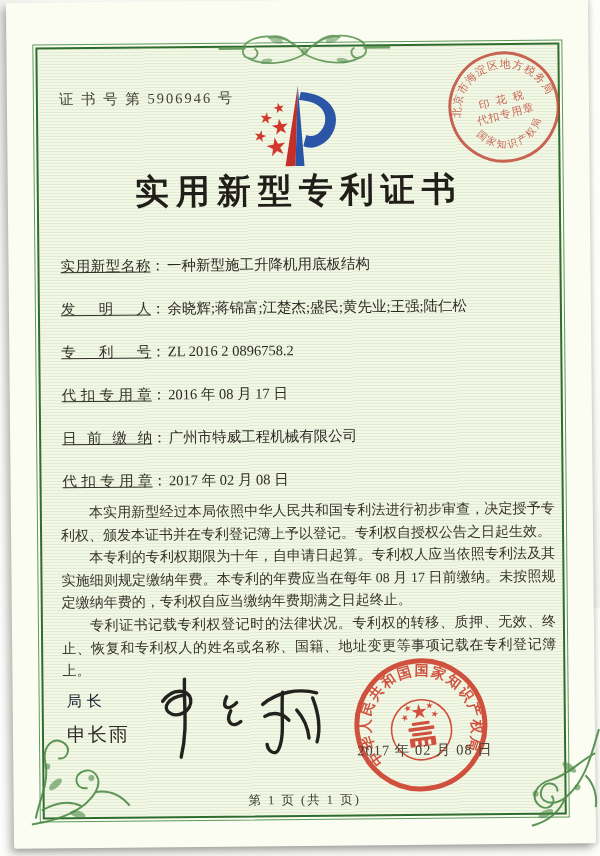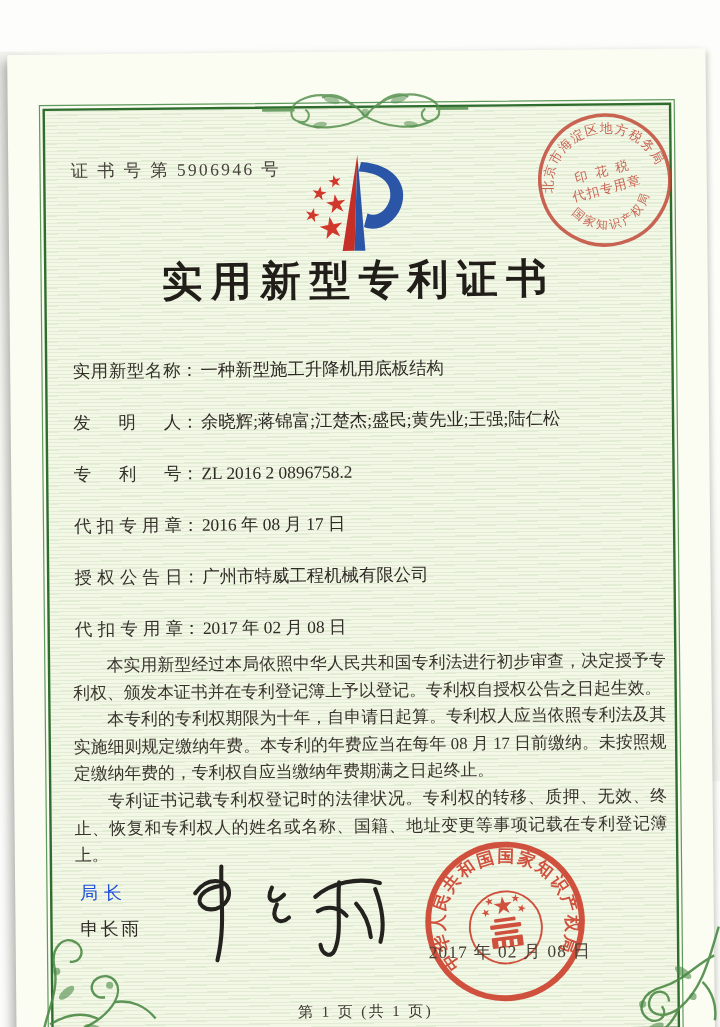--- a/index.html
+++ b/index.html
@@ -1,39 +1,39 @@
 <!DOCTYPE html>
 <html><head>
 <meta charset="utf-8">
 <style>
   html,body{margin:0;padding:0;width:600px;height:856px;overflow:hidden;
     background:#fdfdfb;font-family:"Liberation Serif","DejaVu Serif",serif;}
-  .scene{position:relative;width:600px;height:608px;background:linear-gradient(100deg,#f2f2ef 0%,#fdfdfa 8%,#fdfdfa 92%,#f4f4f0 100%);margin-top:43px;}
+  .scene{position:relative;width:600px;height:608px;background:linear-gradient(100deg,#f2f2ef 0%,#fdfdfa 8%,#fdfdfa 92%,#f4f4f0 100%);}
   .paper{position:absolute;left:10px;top:0px;width:582px;height:846px;
     background-color:#fbfcf2;border-radius:2px;
     transform:rotate(-0.55deg);transform-origin:50% 50%;
     box-shadow:-4px 5px 9px rgba(60,60,55,0.38),2px 2px 4px rgba(80,80,70,0.18);}
   .frame{position:absolute;left:26px;top:42px;right:26px;bottom:26px;
     border:1px solid #5d9a5b;}
   .frame-inner{position:absolute;inset:2px;border:2px solid #2f6d2f;
     background-color:#f3f7e5;
     background-image:repeating-linear-gradient(180deg,rgba(125,165,105,0.14) 0 1px,rgba(255,255,255,0) 1px 3px);}
   .abs{position:absolute;}
   .cert-no{left:52px;top:88px;font-size:14.5px;letter-spacing:2px;color:#45413b;}
   .title{left:0;right:0;top:168px;text-align:center;font-size:34px;font-weight:600;
     letter-spacing:7px;color:#211e1a;}
   .field-row{left:52px;width:500px;font-size:14.5px;color:#2e2a25;}
   .f-label{display:inline-block;width:90px;text-align:justify;text-align-last:justify;
-    -moz-text-align-last:justify;color:#33302a;}
+    -moz-text-align-last:justify;color:#33302a;text-decoration:underline;}
   .f-colon{display:inline-block;margin-right:2px;}
   .paras{left:50px;top:500px;width:494px;font-size:14px;line-height:22.6px;
     color:#38332c;text-align:justify;}
   .paras p{margin:0;text-indent:2em;}
-  .sig-title{left:54px;top:690px;font-size:15px;letter-spacing:5px;color:#1d4ed8;}
-  .sig-name{left:54px;top:720px;font-size:15px;letter-spacing:2px;color:#2e2a25;}
+  .sig-title{left:54px;top:690px;font-size:15px;letter-spacing:5px;color:#0f172a;}
+  .sig-name{left:54px;top:720px;font-size:19px;letter-spacing:2px;color:#2e2a25;}
   .footer{left:0;right:0;top:792px;text-align:center;font-size:12.5px;letter-spacing:2px;color:#3c3831;}
   .seal-date{left:344px;top:742px;font-size:14.5px;letter-spacing:1px;color:#463f35;z-index:6;}
   .stamp-tax{left:438px;top:50px;width:118px;height:118px;transform:rotate(-14deg);opacity:0.82;z-index:5;}
   .stamp-authority{left:337px;top:655px;width:142px;height:142px;transform:rotate(-7deg);opacity:0.88;z-index:5;}
   .logo{left:228px;top:84px;width:132px;height:88px;}
   .sig-hand{left:128px;top:666px;width:196px;height:104px;z-index:4;}
   .orn-top{left:212px;top:24px;width:172px;height:58px;z-index:3;}
   .orn-bl{left:12px;top:724px;width:108px;height:104px;z-index:3;}
   .orn-br{left:494px;top:726px;width:96px;height:120px;z-index:3;}
   svg text{font-family:"Liberation Serif","DejaVu Serif",serif;}
@@ -139,21 +139,21 @@
     <div class="abs field-row" style="top:298px">
       <span class="f-label">发明人</span><span class="f-colon">：</span><span>余晓辉;蒋锦富;江楚杰;盛民;黄先业;王强;陆仁松</span>
     </div>
     <div class="abs field-row" style="top:341px">
       <span class="f-label">专利号</span><span class="f-colon">：</span><span>ZL 2016 2 0896758.2</span>
     </div>
     <div class="abs field-row" style="top:384px">
       <span class="f-label">代扣专用章</span><span class="f-colon">：</span><span>2016 年 08 月 17 日</span>
     </div>
     <div class="abs field-row" style="top:427px">
-      <span class="f-label">授权公告日</span><span class="f-colon">：</span><span>广州市特威工程机械有限公司</span>
+      <span class="f-label">日前缴纳</span><span class="f-colon">：</span><span>广州市特威工程机械有限公司</span>
     </div>
     <div class="abs field-row" style="top:470px">
       <span class="f-label">代扣专用章</span><span class="f-colon">：</span><span>2017 年 02 月 08 日</span>
     </div>
 
     <div class="abs paras">
       <p>本实用新型经过本局依照中华人民共和国专利法进行初步审查，决定授予专利权、颁发本证书并在专利登记簿上予以登记。专利权自授权公告之日起生效。</p>
       <p>本专利的专利权期限为十年，自申请日起算。专利权人应当依照专利法及其实施细则规定缴纳年费。本专利的年费应当在每年 08 月 17 日前缴纳。未按照规定缴纳年费的，专利权自应当缴纳年费期满之日起终止。</p>
       <p>专利证书记载专利权登记时的法律状况。专利权的转移、质押、无效、终止、恢复和专利权人的姓名或名称、国籍、地址变更等事项记载在专利登记簿上。</p>
     </div>

